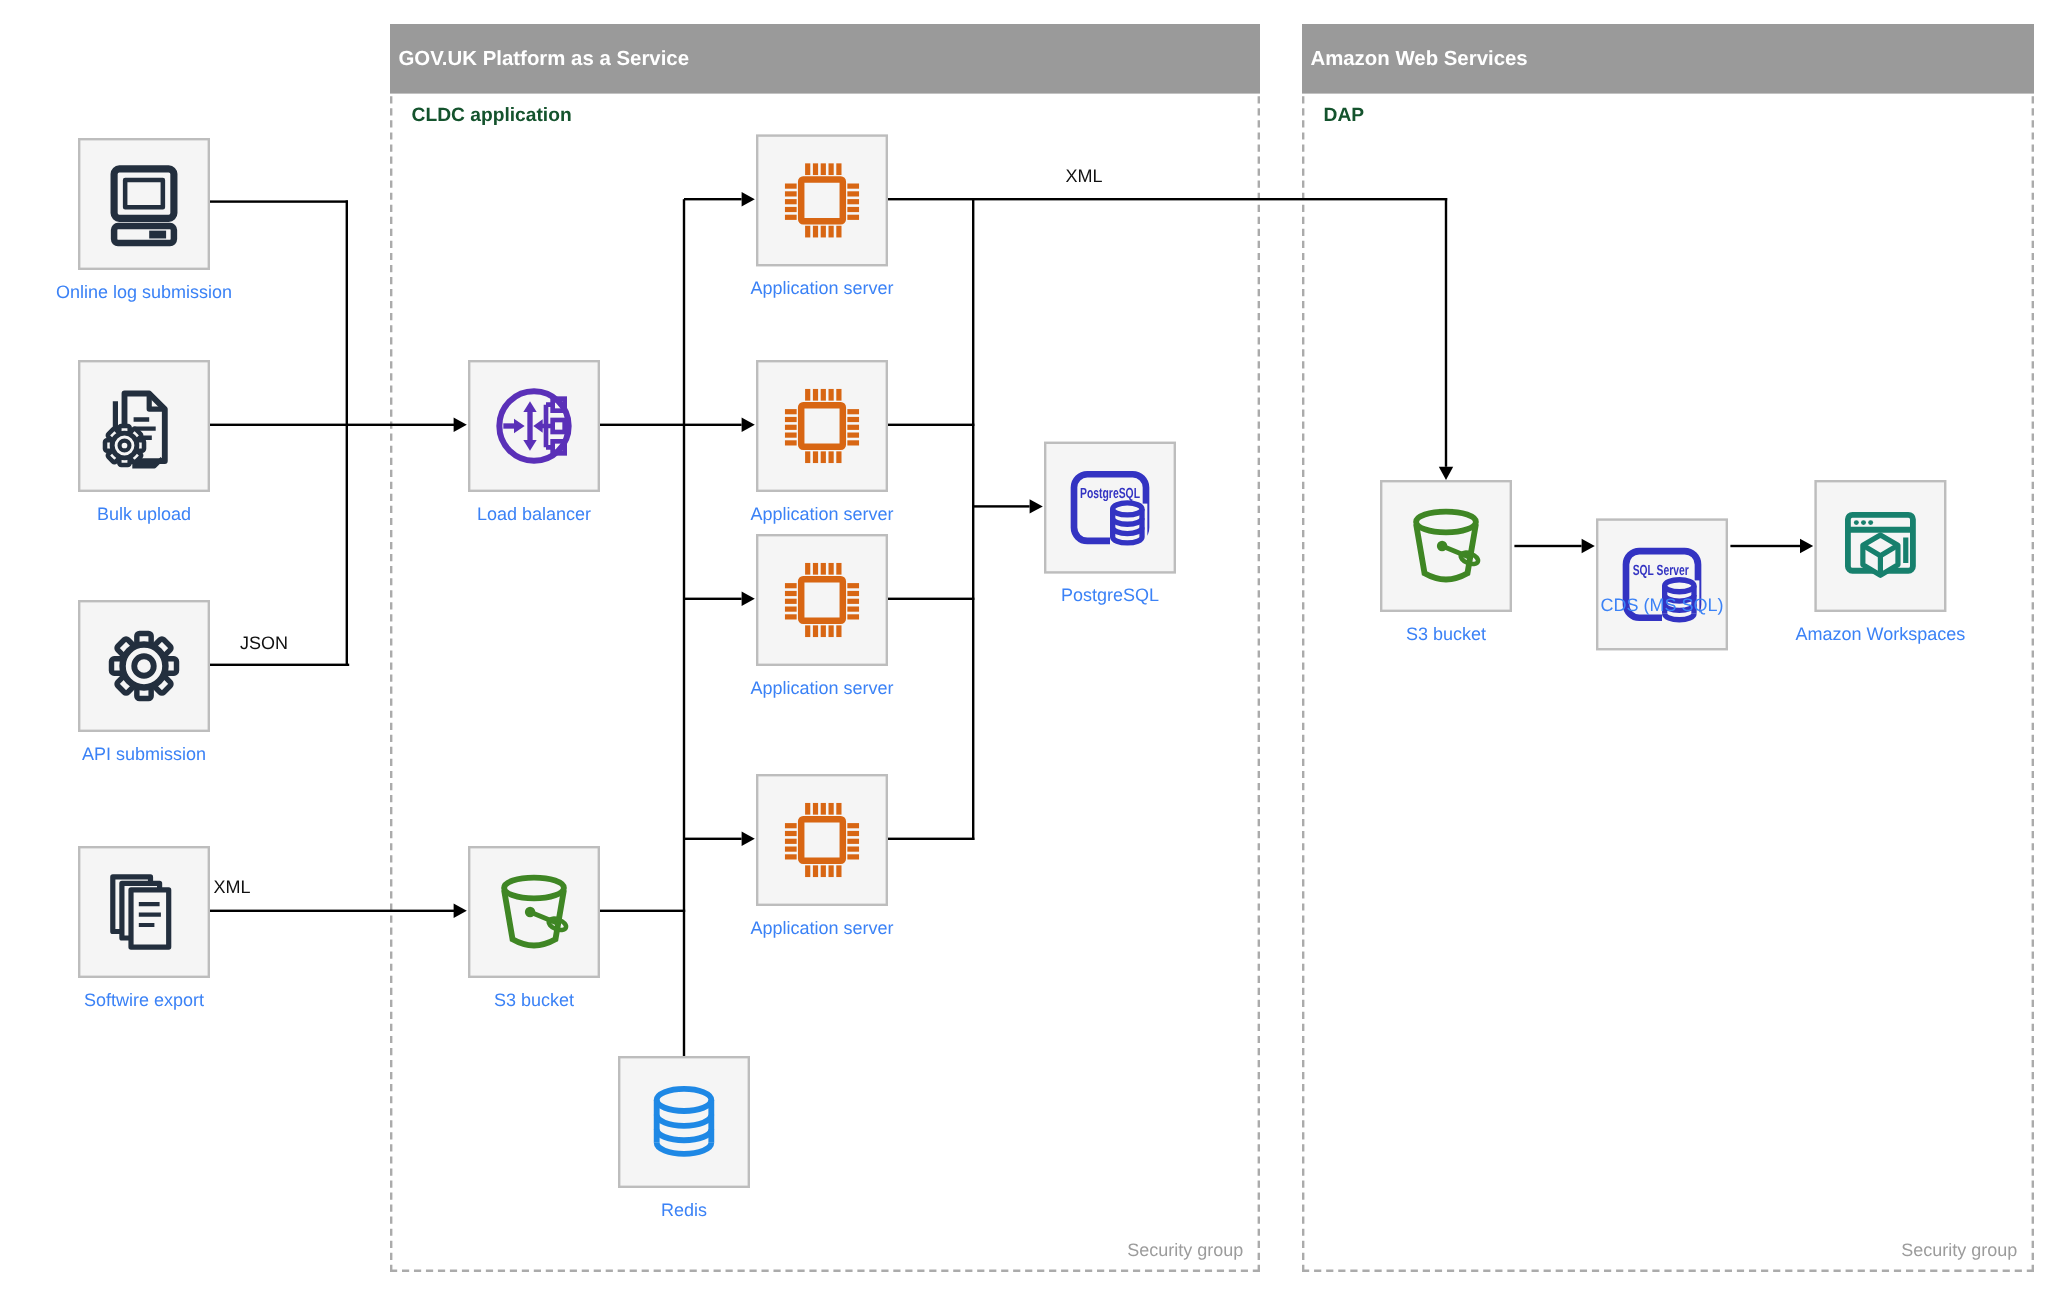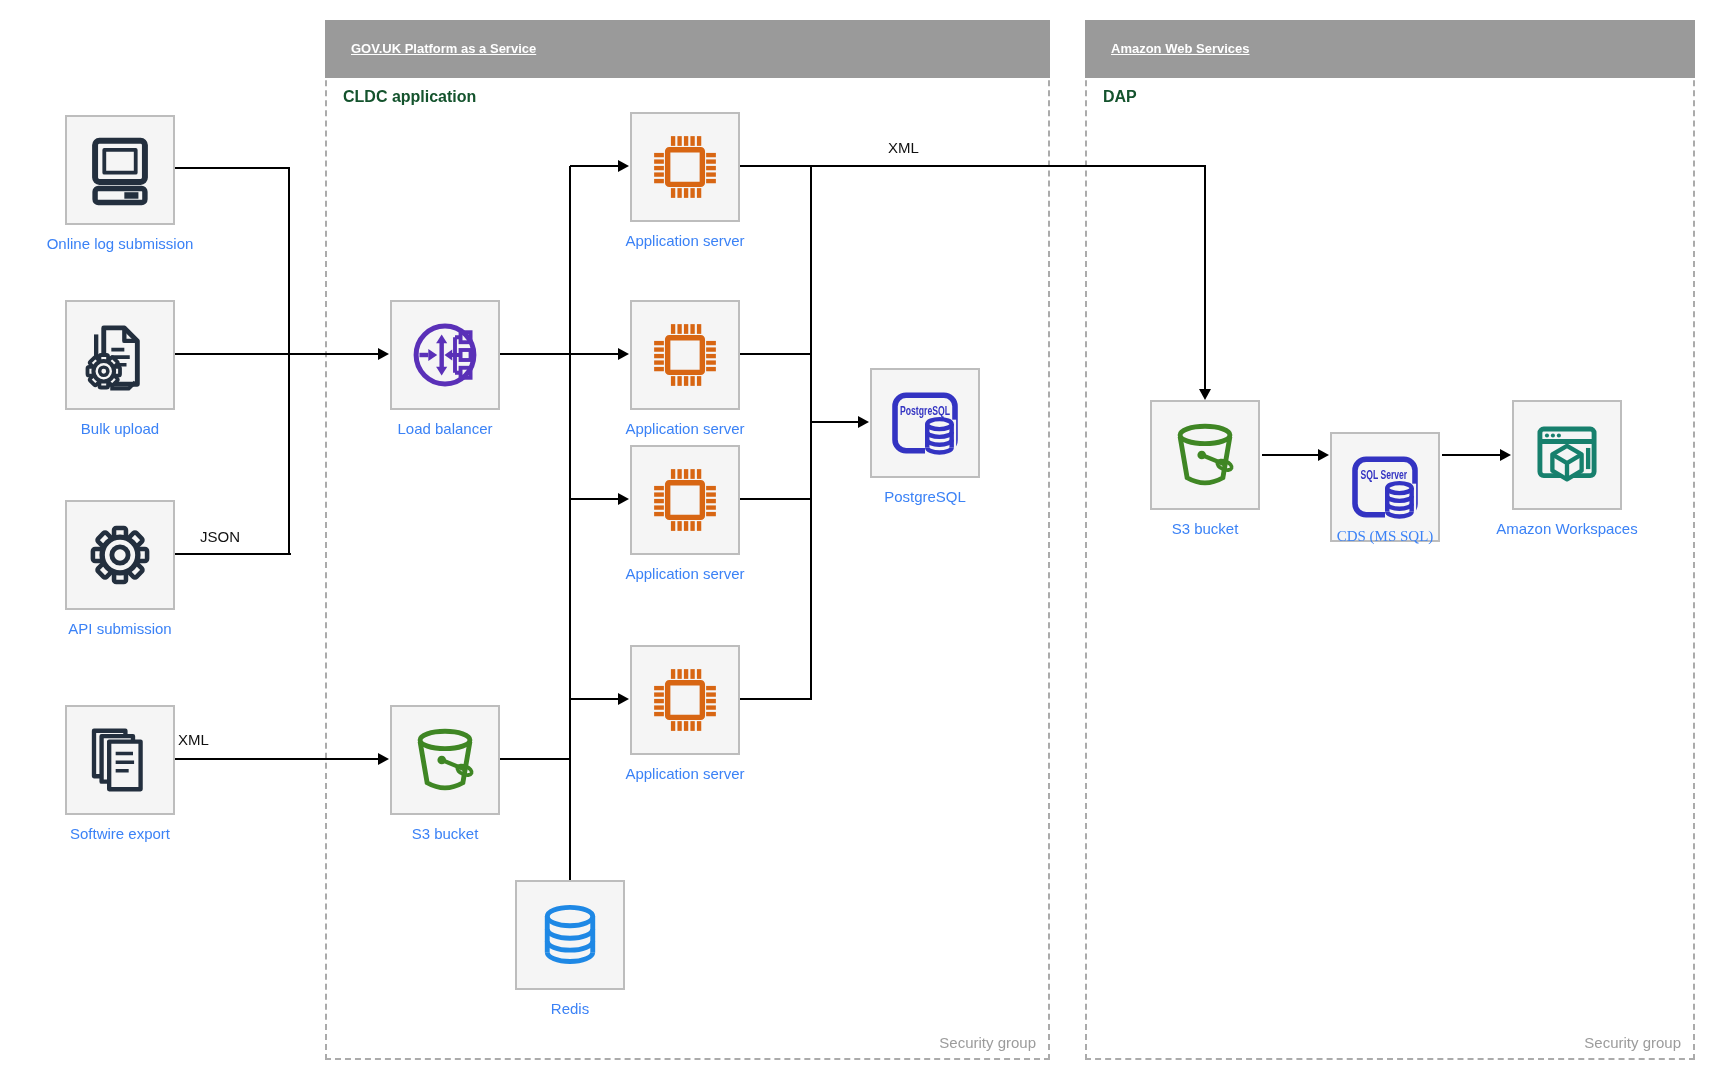--- a/index.html
+++ b/index.html
@@ -1,20 +1,20 @@
 <!DOCTYPE html>
 <html><head>
 <meta charset="utf-8">
 <style>
   html,body{margin:0;padding:0;background:#fff;}
   #canvas{position:relative;width:1712px;height:1082px;background:#fff;overflow:hidden;
           font-family:"Liberation Sans",sans-serif;}
   .container-box{position:absolute;border:2px dashed #ABABAB;box-sizing:border-box;background:transparent;}
   .hdr{position:absolute;left:-2px;top:-2px;right:-2px;height:58px;background:#9A9A9A;color:#fff;
-       font-size:13px;font-weight:bold;line-height:58px;padding-left:26px;text-decoration:underline;}
+       font-size:17px;font-weight:bold;line-height:58px;padding-left:7px;}
   .sub{position:absolute;left:16px;top:66px;font-size:16px;font-weight:bold;color:#14532d;}
   .sec{position:absolute;right:12px;bottom:7px;font-size:15px;color:#9C9C9C;}
   .node{position:absolute;width:110px;height:110px;background:#F5F5F5;border:2px solid #BDBDBD;
         box-sizing:border-box;display:flex;align-items:center;justify-content:center;}
   .lbl{position:absolute;width:220px;text-align:center;font-size:15px;color:#3b82f6;}
   .elbl{position:absolute;width:80px;text-align:left;font-size:15px;color:#111;}
   .h{position:absolute;height:2px;background:#000;}
   .v{position:absolute;width:2px;background:#000;}
   .ar{position:absolute;width:0;height:0;}
   .ar.r{border-top:6px solid transparent;border-bottom:6px solid transparent;border-left:11px solid #000;}
@@ -347,21 +347,21 @@
       <rect x="36" y="33" width="28" height="31" fill="#F5F5F5"></rect>
       <g stroke="#3333C2" stroke-width="4" fill="none">
         <path d="M38,37 V58 M60,37 V58"></path>
         <path d="M38,44 a11,4.5 0 0 0 22,0"></path>
         <path d="M38,51 a11,4.5 0 0 0 22,0"></path>
         <path d="M38,58 a11,4.5 0 0 0 22,0"></path>
         <ellipse cx="49" cy="37" rx="11" ry="4.5" fill="#F5F5F5"></ellipse>
       </g>
     </svg>
   </div>
-  <div class="lbl" style="left:1275px;top:528px;font-family:Liberation Serif, serif;">CDS (MS SQL)</div>
+  <div class="lbl" style="left:1275px;top:496px;">CDS (MS SQL)</div>
 
   <div class="node" style="left:1512px;top:400px;">
     <svg width="78" height="78" viewBox="0 0 72 72">
       <g stroke="#17806D" fill="none">
         <rect x="11" y="12" width="50" height="43" rx="3.5" stroke-width="4.5"></rect>
         <path d="M11,23.5 H61" stroke-width="4.5"></path>
         <path d="M55.5,29.5 V49" stroke-width="4"></path>
       </g>
       <g fill="#17806D">
         <circle cx="17.5" cy="18" r="1.9"></circle>

